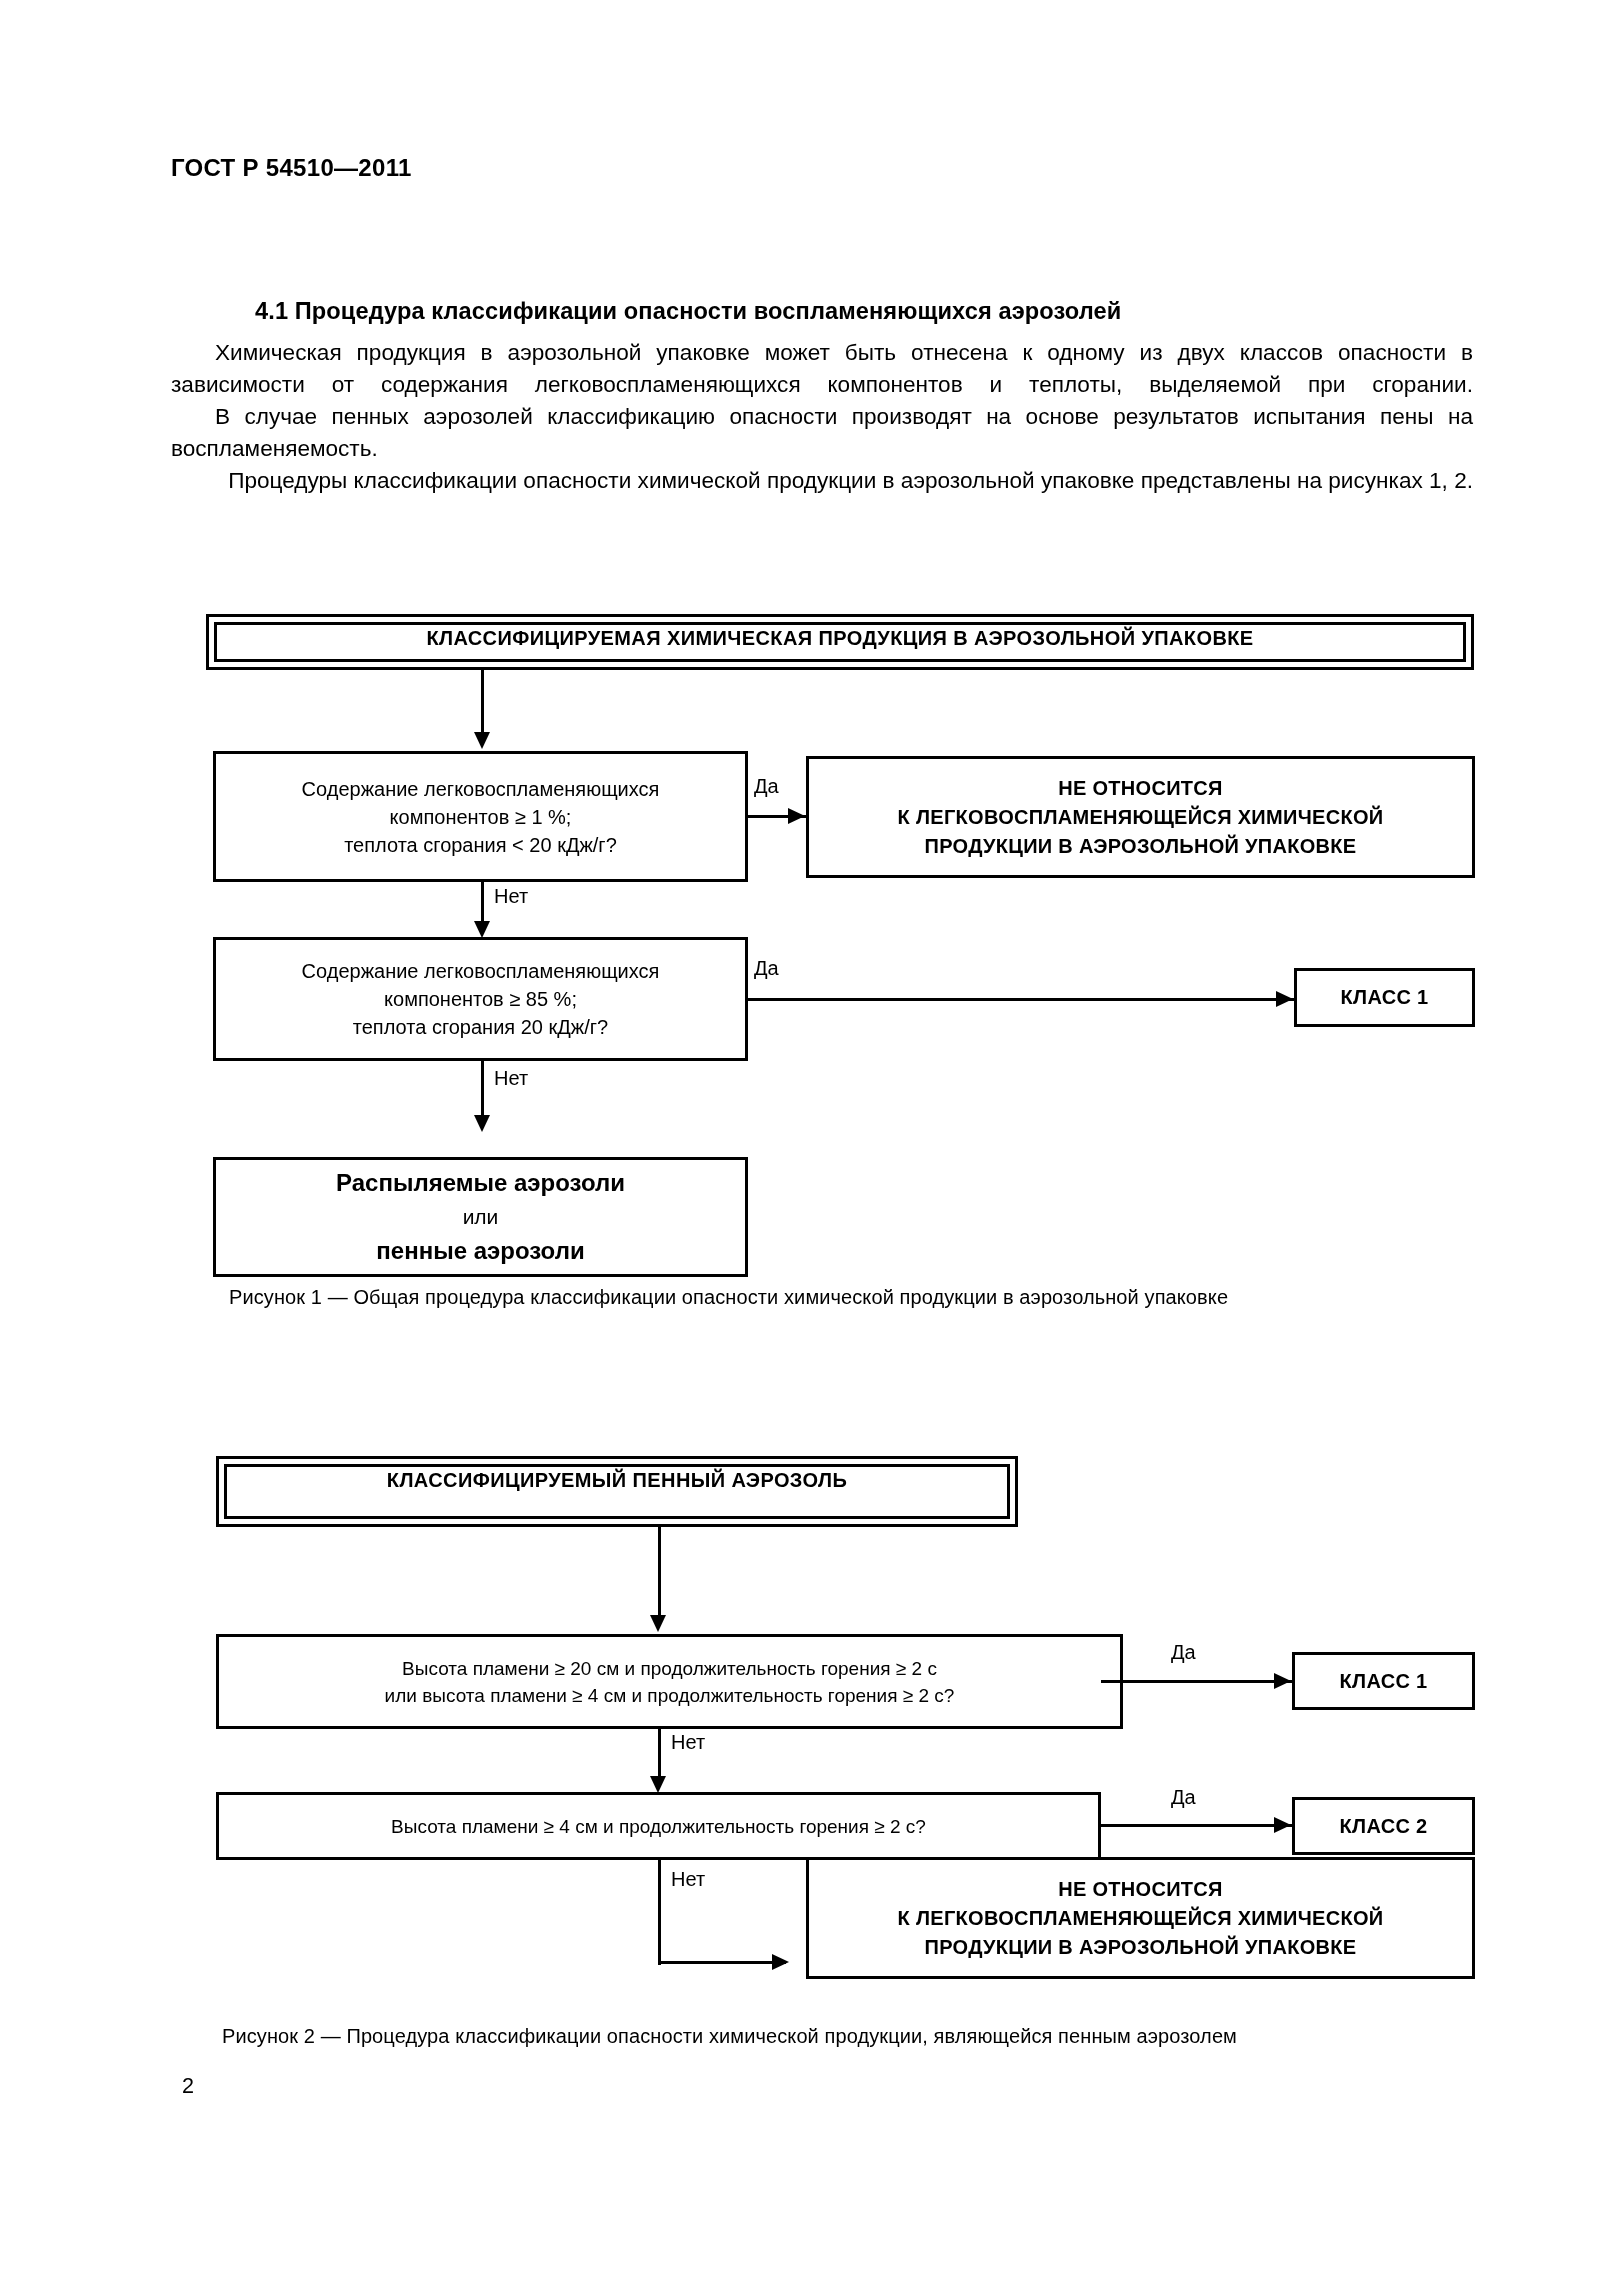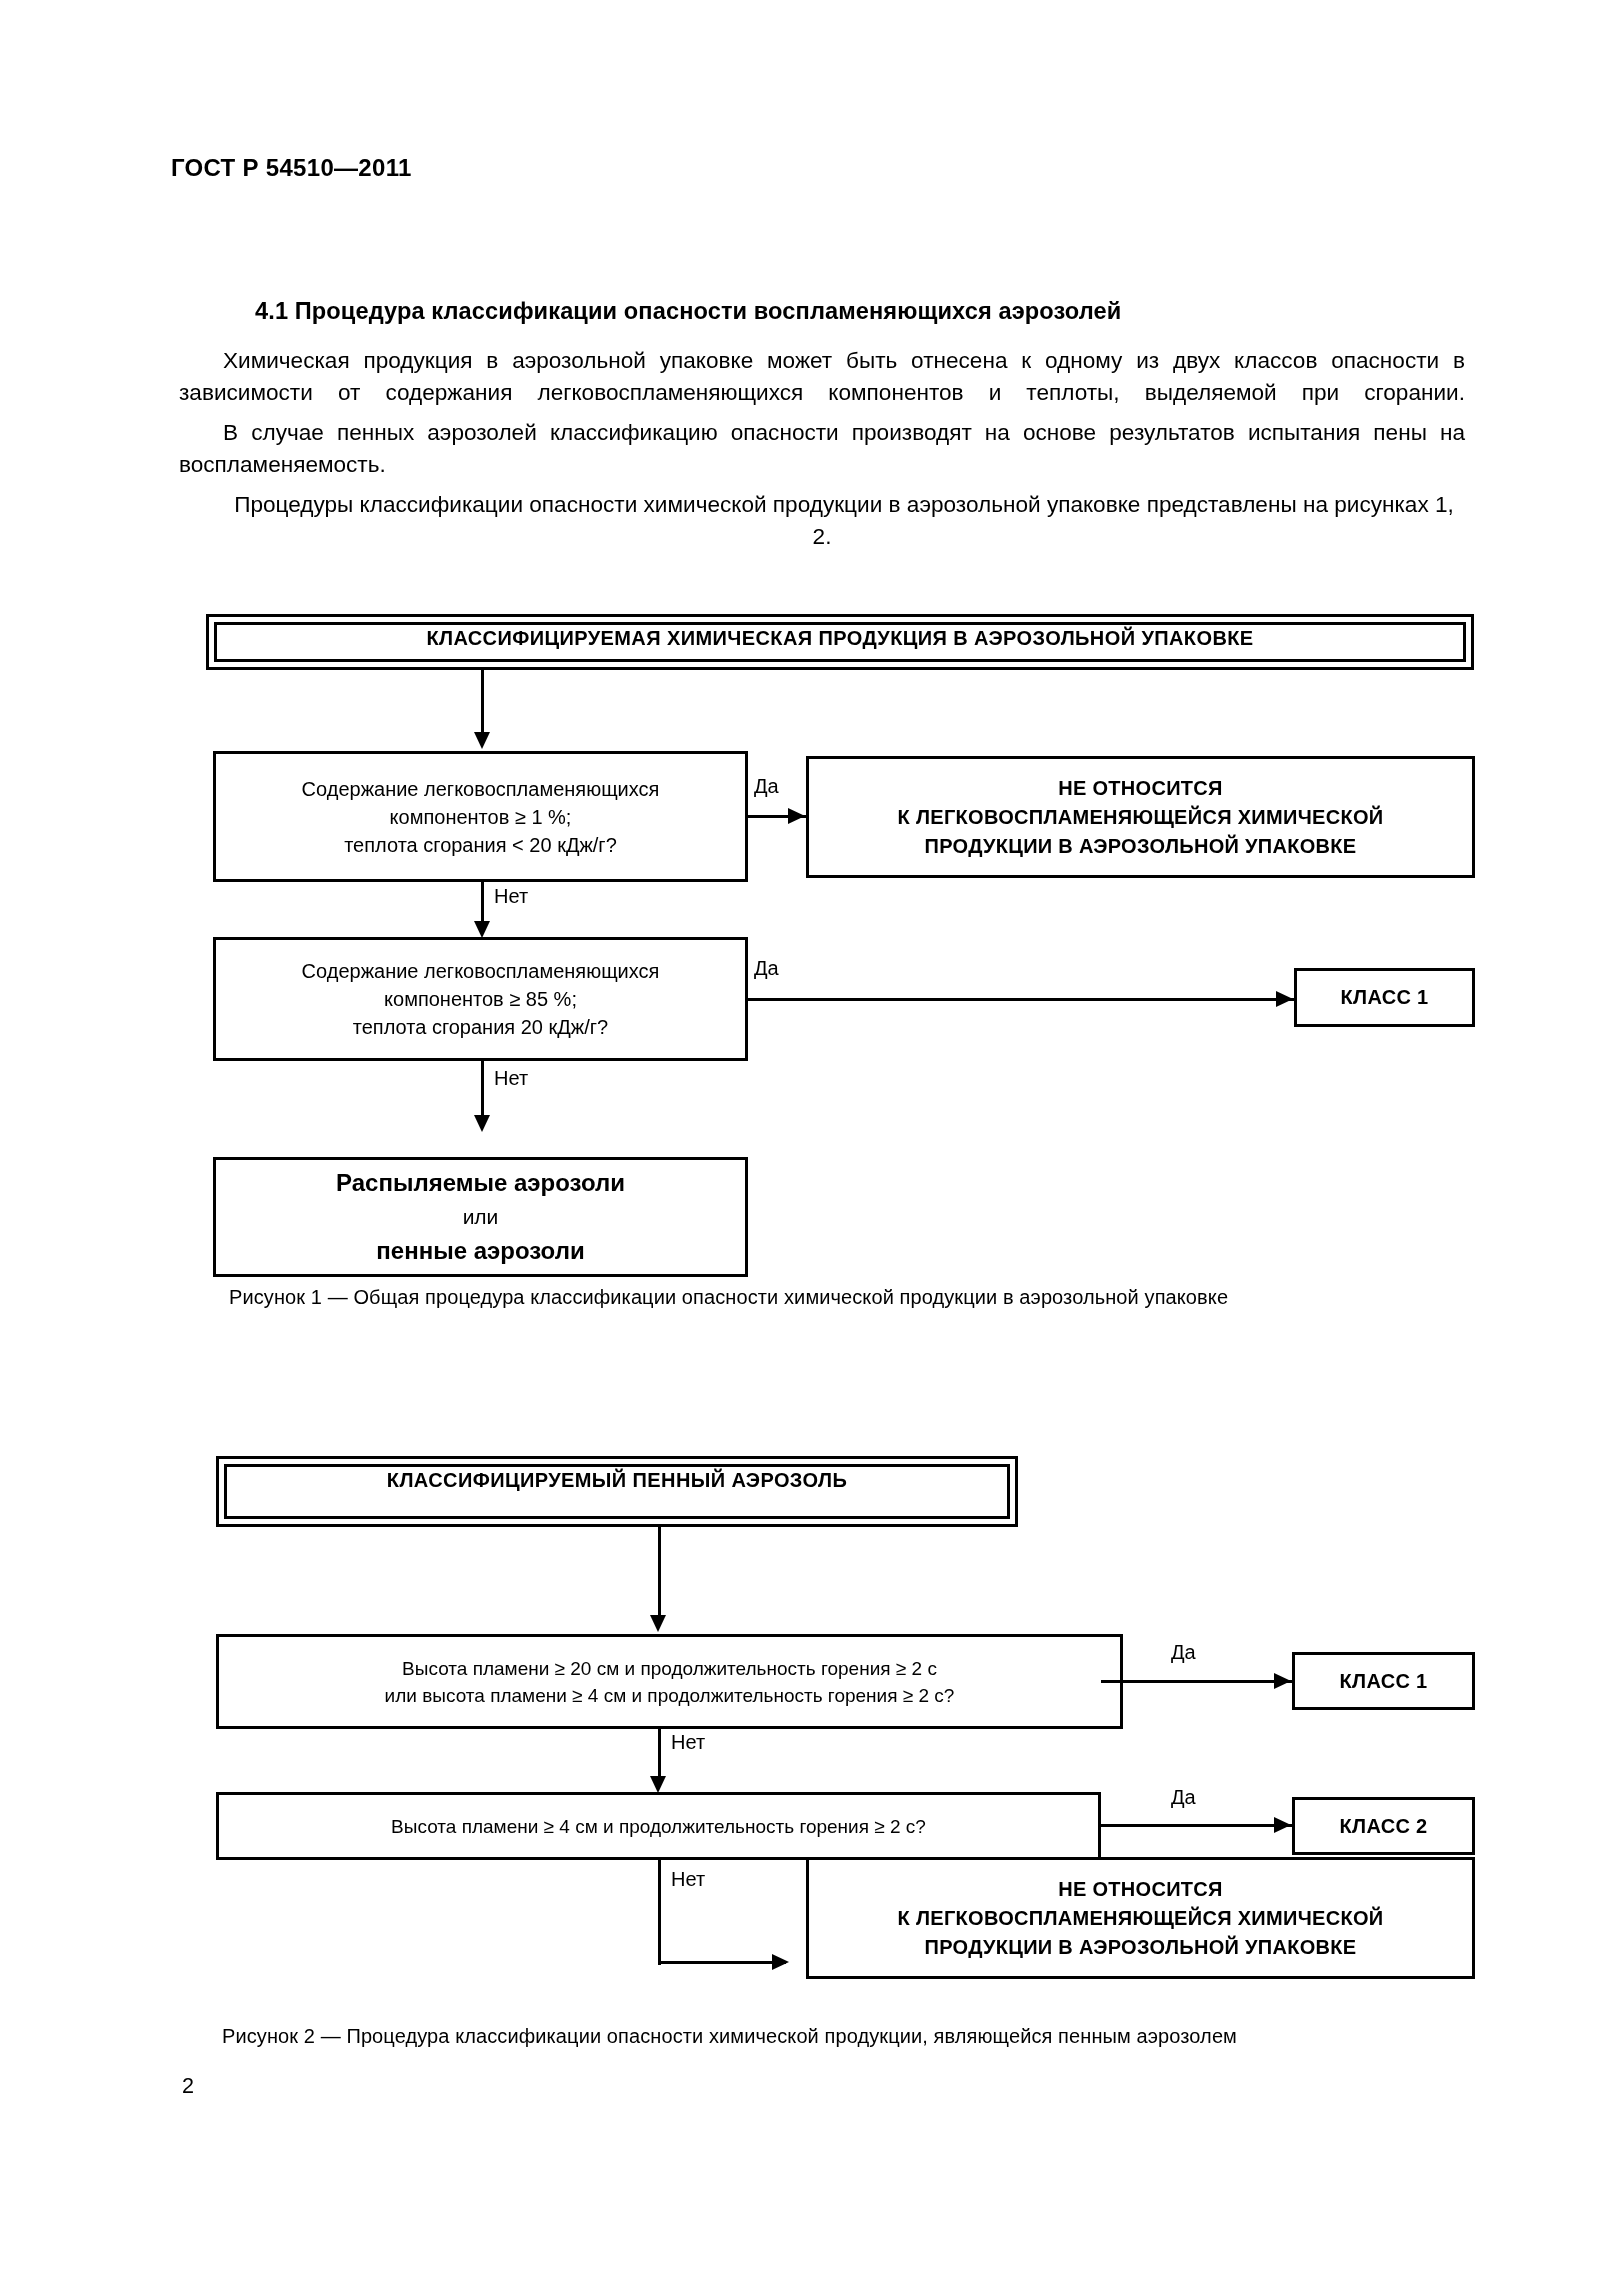--- a/index.html
+++ b/index.html
@@ -48,27 +48,27 @@
   
   .body-block {
     position: absolute;
     left: 171px;
     width: 1302px;
     font-size: 22.6px;
     line-height: 32px;
     text-align: justify;
   }
   .body-block p {
-    margin: 8px;
+    margin: 0;
   }
   .body-block p.indent {
     text-indent: 44px;
   }
   .body-block p:last-child {
-    text-align: center;
+    text-align: right;
   }
   .nowrap-justify {
     text-align-last: justify;
   }
 
   
   .fig-caption {
     position: absolute;
     font-size: 20px;
     letter-spacing: 0.1px;

